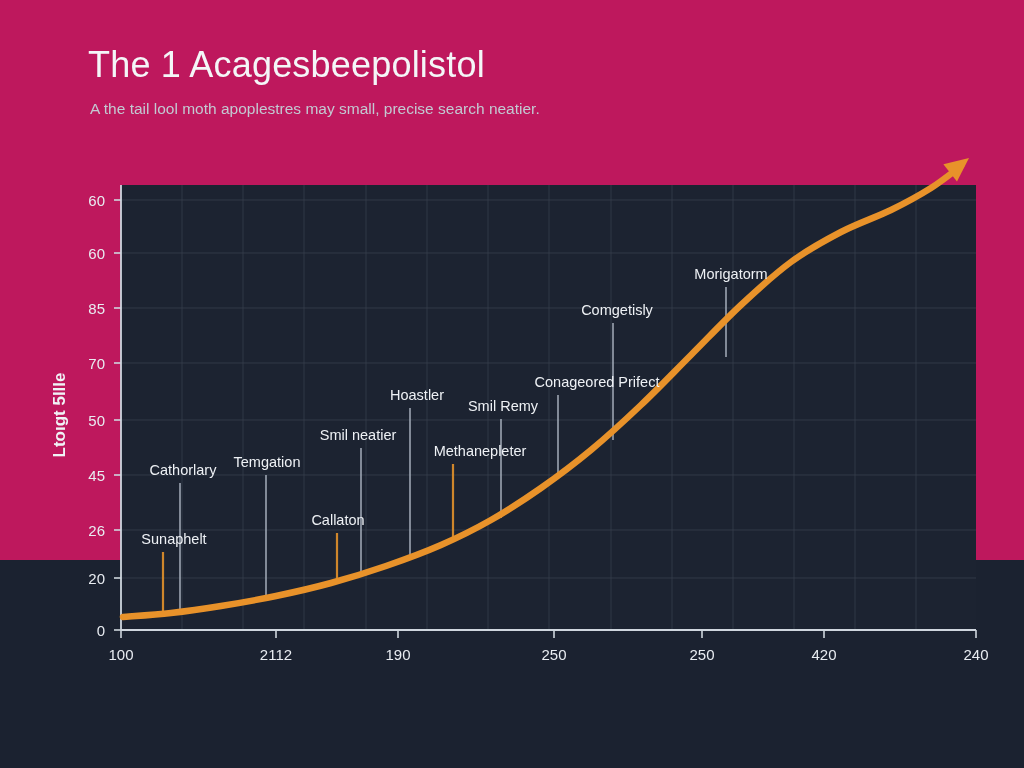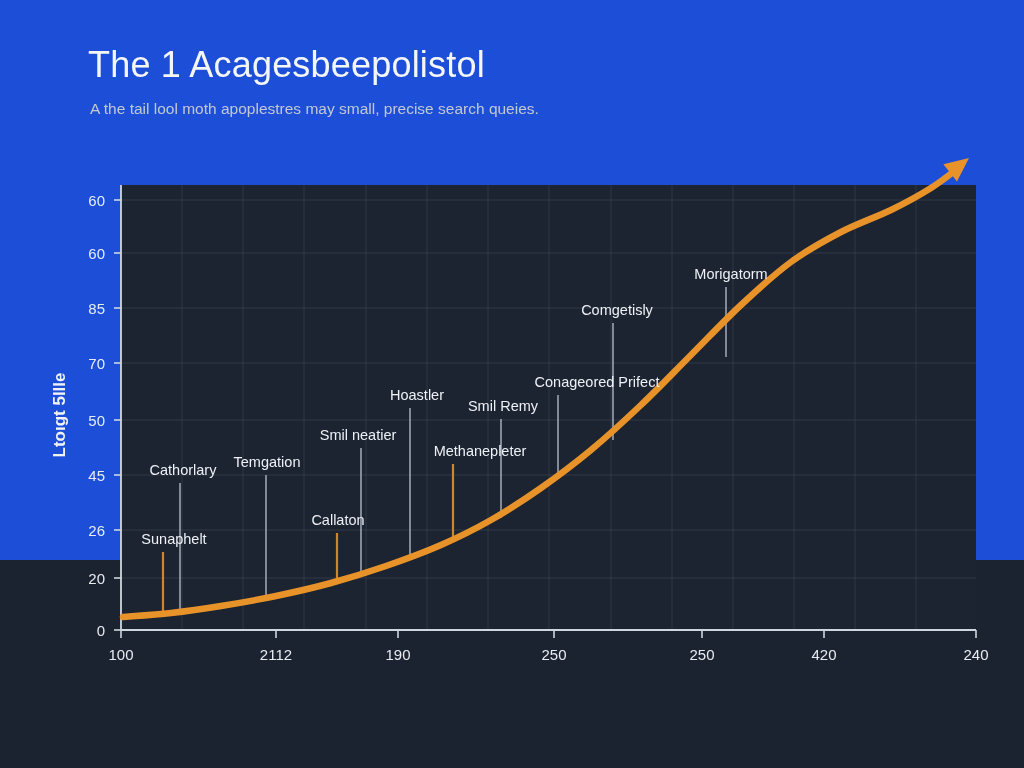--- a/index.html
+++ b/index.html
@@ -11,21 +11,21 @@
     width: 1024px;
     height: 768px;
     overflow: hidden;
     font-family: "Liberation Sans", sans-serif;
     -webkit-font-smoothing: antialiased;
   }
   #root {
     position: relative;
     width: 1024px;
     height: 560px;
-    background: #1d4ed8;
+    background: #be185d;
   }
 
   
   #header {
     position: absolute;
     left: 88px;
     top: 44px;
     width: 860px;
   }
   #chart-title {
@@ -96,21 +96,21 @@
     opacity: 0.95;
   }
 </style>
 </head>
 <body>
 
 <div id="root">
 
   <div id="header">
     <h1 id="chart-title">The 1 Acagesbeepolistol</h1>
-    <p id="chart-subtitle">A the tail lool moth apoplestres may small, precise search queies.</p>
+    <p id="chart-subtitle">A the tail lool moth apoplestres may small, precise search neatier.</p>
   </div>
 
   <div id="plot-wrap">
     <svg id="plot-svg" width="1024" height="768" viewBox="0 0 1024 768">
       <g id="grid-layer">
           <rect x="90" y="185" width="855" height="445" fill="#1c2331"></rect>
           <line x1="90" y1="200" x2="945" y2="200" stroke="#39414f" stroke-width="1" opacity="0.75"></line>
           <line x1="90" y1="253" x2="945" y2="253" stroke="#39414f" stroke-width="1" opacity="0.75"></line>
           <line x1="90" y1="308" x2="945" y2="308" stroke="#39414f" stroke-width="1" opacity="0.75"></line>
           <line x1="90" y1="363" x2="945" y2="363" stroke="#39414f" stroke-width="1" opacity="0.75"></line>

